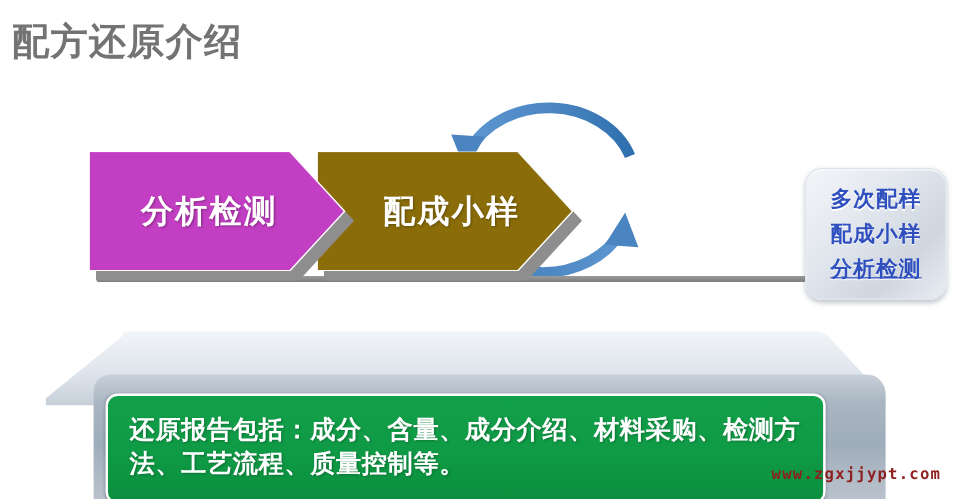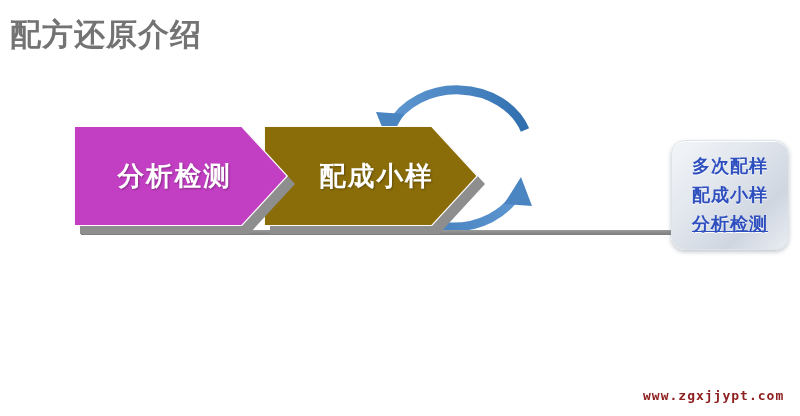--- a/index.html
+++ b/index.html
@@ -260,16 +260,34 @@
     </div>
 
   </div>
 
   <div id="callout">
     <div class="callout-line">多次配样</div>
     <div class="callout-line">配成小样</div>
     <div class="callout-line underlined">分析检测</div>
   </div>
 
+  <div id="panel">
+    <div id="panel-top">
+      <svg width="700" height="62" viewBox="0 0 700 62" xmlns="http://www.w3.org/2000/svg">
+        <defs>
+          <linearGradient id="gradTopFace" x1="0" y1="0" x2="0" y2="1">
+            <stop offset="0%" stop-color="#f2f5f8"></stop>
+            <stop offset="55%" stop-color="#dfe5ec"></stop>
+            <stop offset="100%" stop-color="#c6cfd9"></stop>
+          </linearGradient>
+        </defs>
+        <path d="M 64 4 Q 64 0 70 0 L 640 0 Q 648 0 652 4 L 700 56 L 700 62 L 0 62 L 0 56 Z" fill="url(#gradTopFace)"></path>
+      </svg>
+    </div>
+    <div id="panel-face"></div>
+    <div id="green-card">
+      <div id="green-card-text">还原报告包括：成分、含量、成分介绍、材料采购、检测方法、工艺流程、质量控制等。</div>
+    </div>
+  </div>
 
   <div id="watermark">www.zgxjjypt.com</div>
 
 </div>
 
 </body></html>

